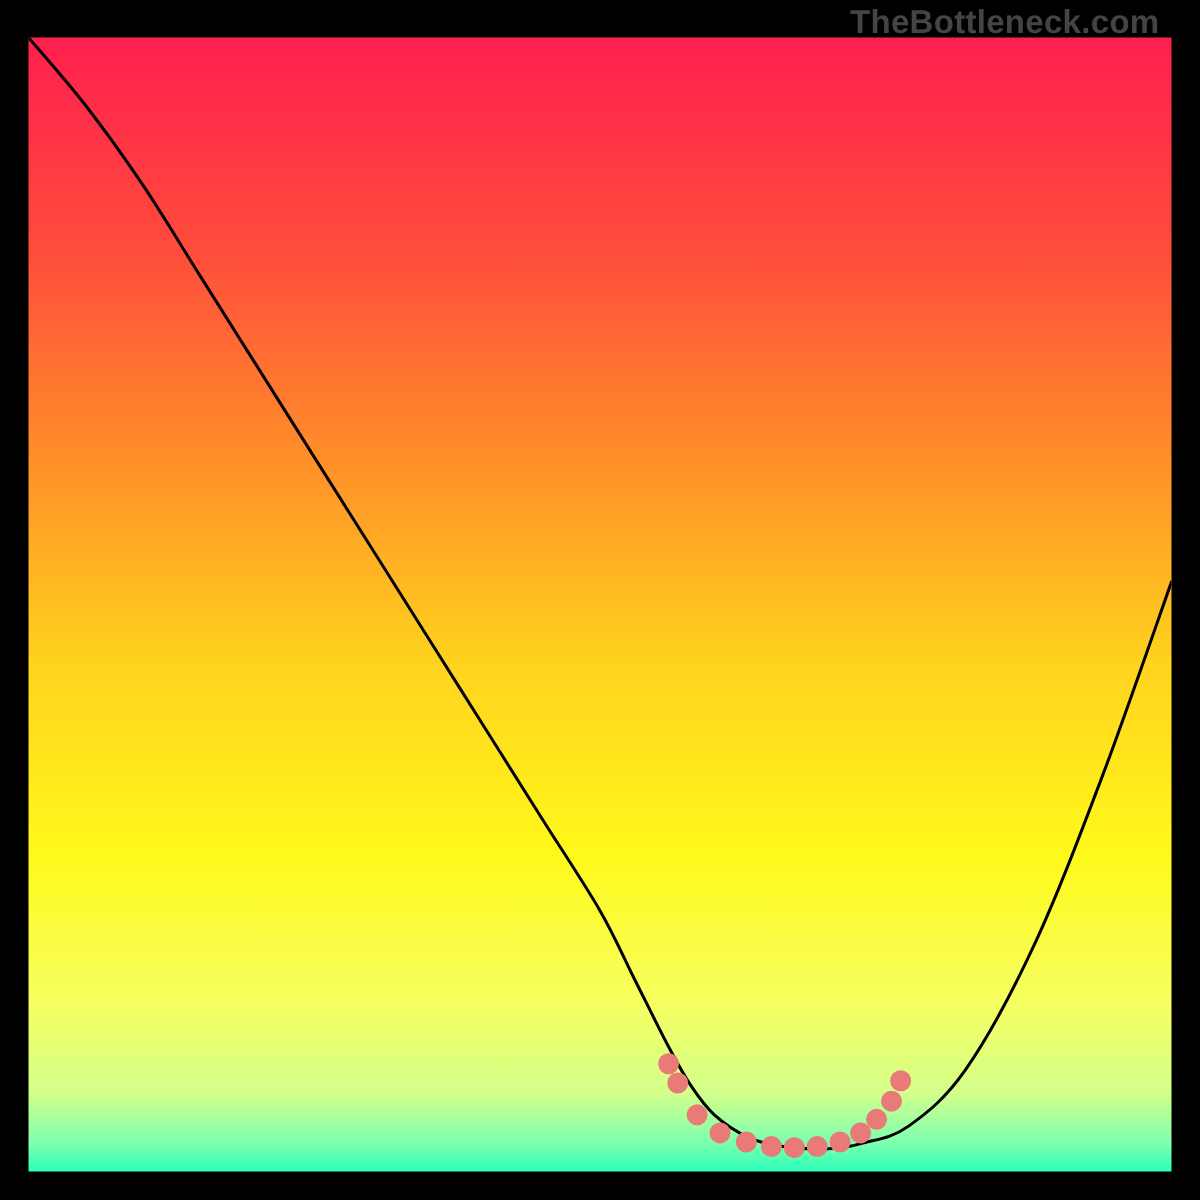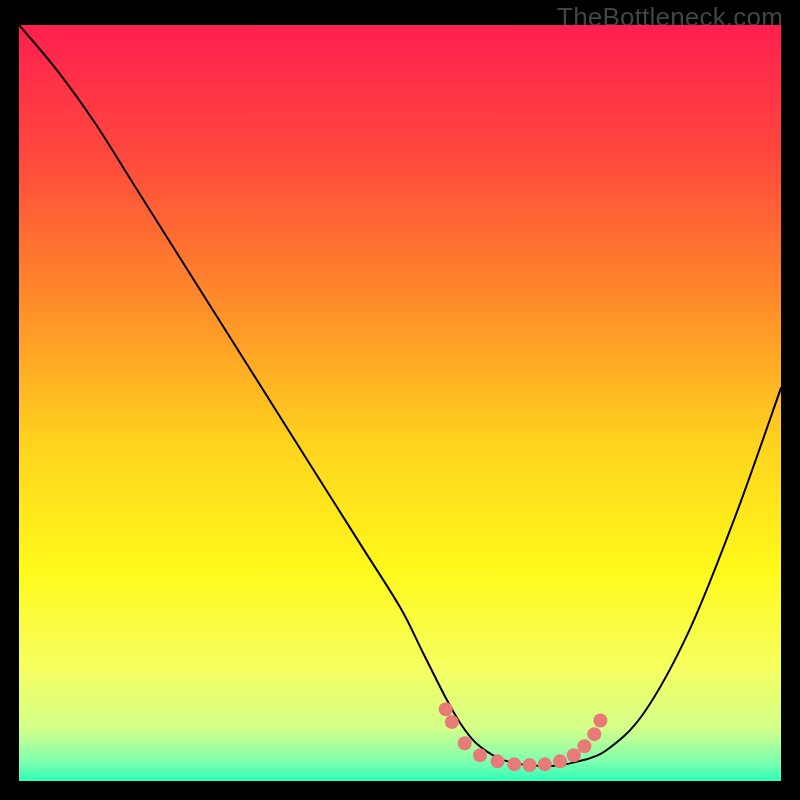--- a/index.html
+++ b/index.html
@@ -13,24 +13,24 @@
   }
   .frame {
     position: relative;
     width: 800px;
     height: 800px;
     background: #000;
   }
   .attribution {
     position: absolute;
     top: 2px;
-    right: 17px;
+    right: 27px;
     color: #444;
-    font-size: 26px;
-    font-weight: 400;
+    font-size: 22px;
+    font-weight: 700;
     letter-spacing: 0.2px;
     user-select: none;
   }
   .plot-area {
     position: absolute;
     left: 19px;
     top: 25px;
     width: 762px;
     height: 756px;
     

